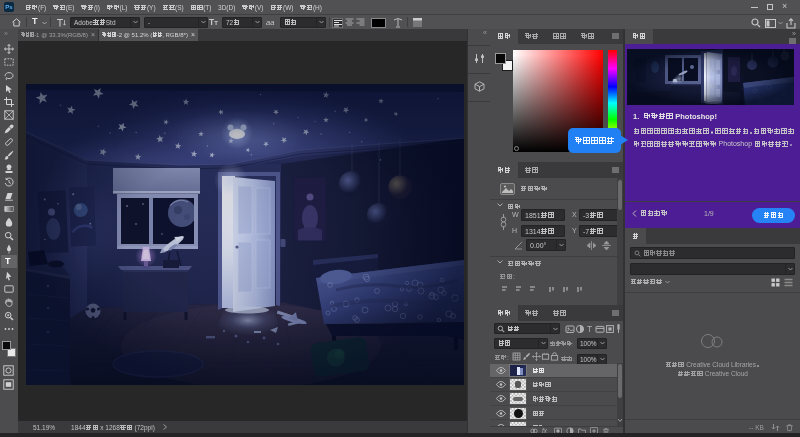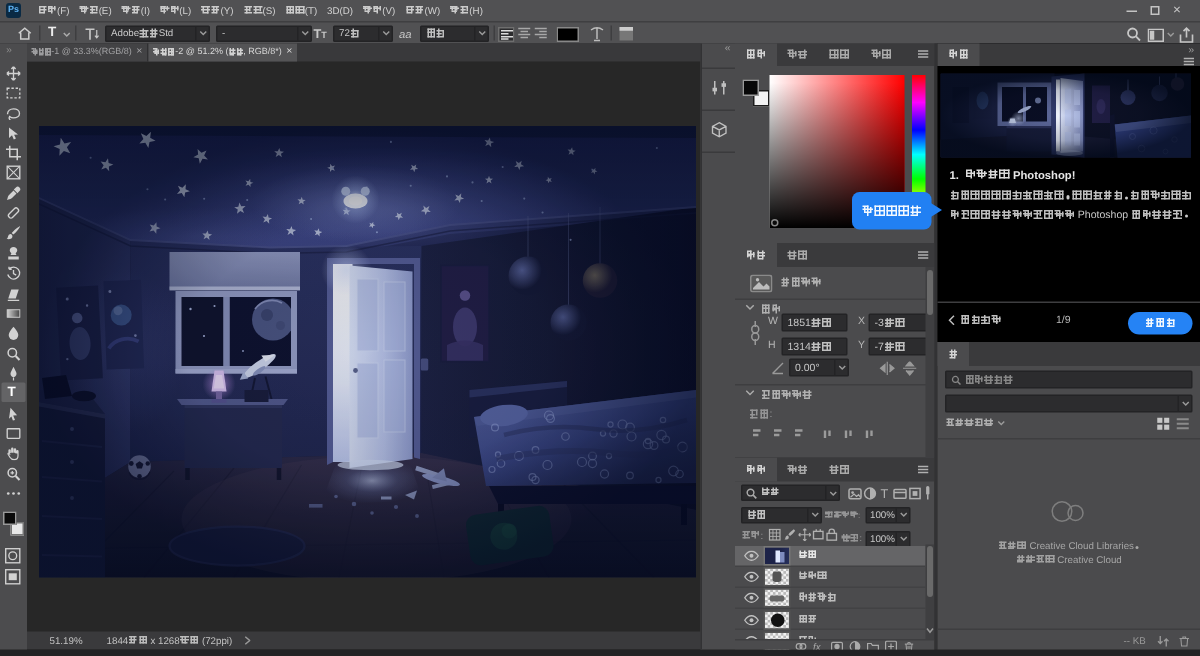--- a/index.html
+++ b/index.html
@@ -869,21 +869,21 @@
       <path d="M1.5 3h7M4 3V1.8h2V3M2.5 3l.5 5.5h4L7.5 3M4.2 4.5v2.8M5.8 4.5v2.8" fill="none" stroke="#aaa" stroke-width="0.8"></path>
     </svg>
     <div class="ab" style="left:127px;top:58px;width:6px;height:63px;background:#3f3f41">
       <div style="margin:1px 1px;width:4px;height:34px;background:#6a6a6a;border-radius:2px"></div>
       <svg width="6" height="5" viewBox="0 0 6 5" style="margin-top:20px">
         <path d="M1 1 3 3.5 5 1" fill="none" stroke="#999"></path>
       </svg>
     </div>
   </div>
 <div class="ab" style="left:623px;top:28.5px;width:2px;height:404.5px;background:#323234"></div>
-<div class="ab" style="left:625px;top:28.5px;width:175px;height:199.5px;background:#000000">
+<div class="ab" style="left:625px;top:28.5px;width:175px;height:199.5px;background:#4c1d95">
     <div class="tabstrip" style="height:15.5px">
       <div class="ptab on">
         <span class="z zc"></span>
         <span class="z za"></span>
       </div>
     </div>
     <div class="ab" style="right:4px;top:1px;font-size:7px;color:#9a9a9a">»</div>
     <div class="ab" style="right:4px;top:9px">
       <svg width="7" height="6" viewBox="0 0 7 6">
         <path d="M0 1h7M0 3h7M0 5h7" stroke="#b0b0b0" stroke-width="0.9"></path>

